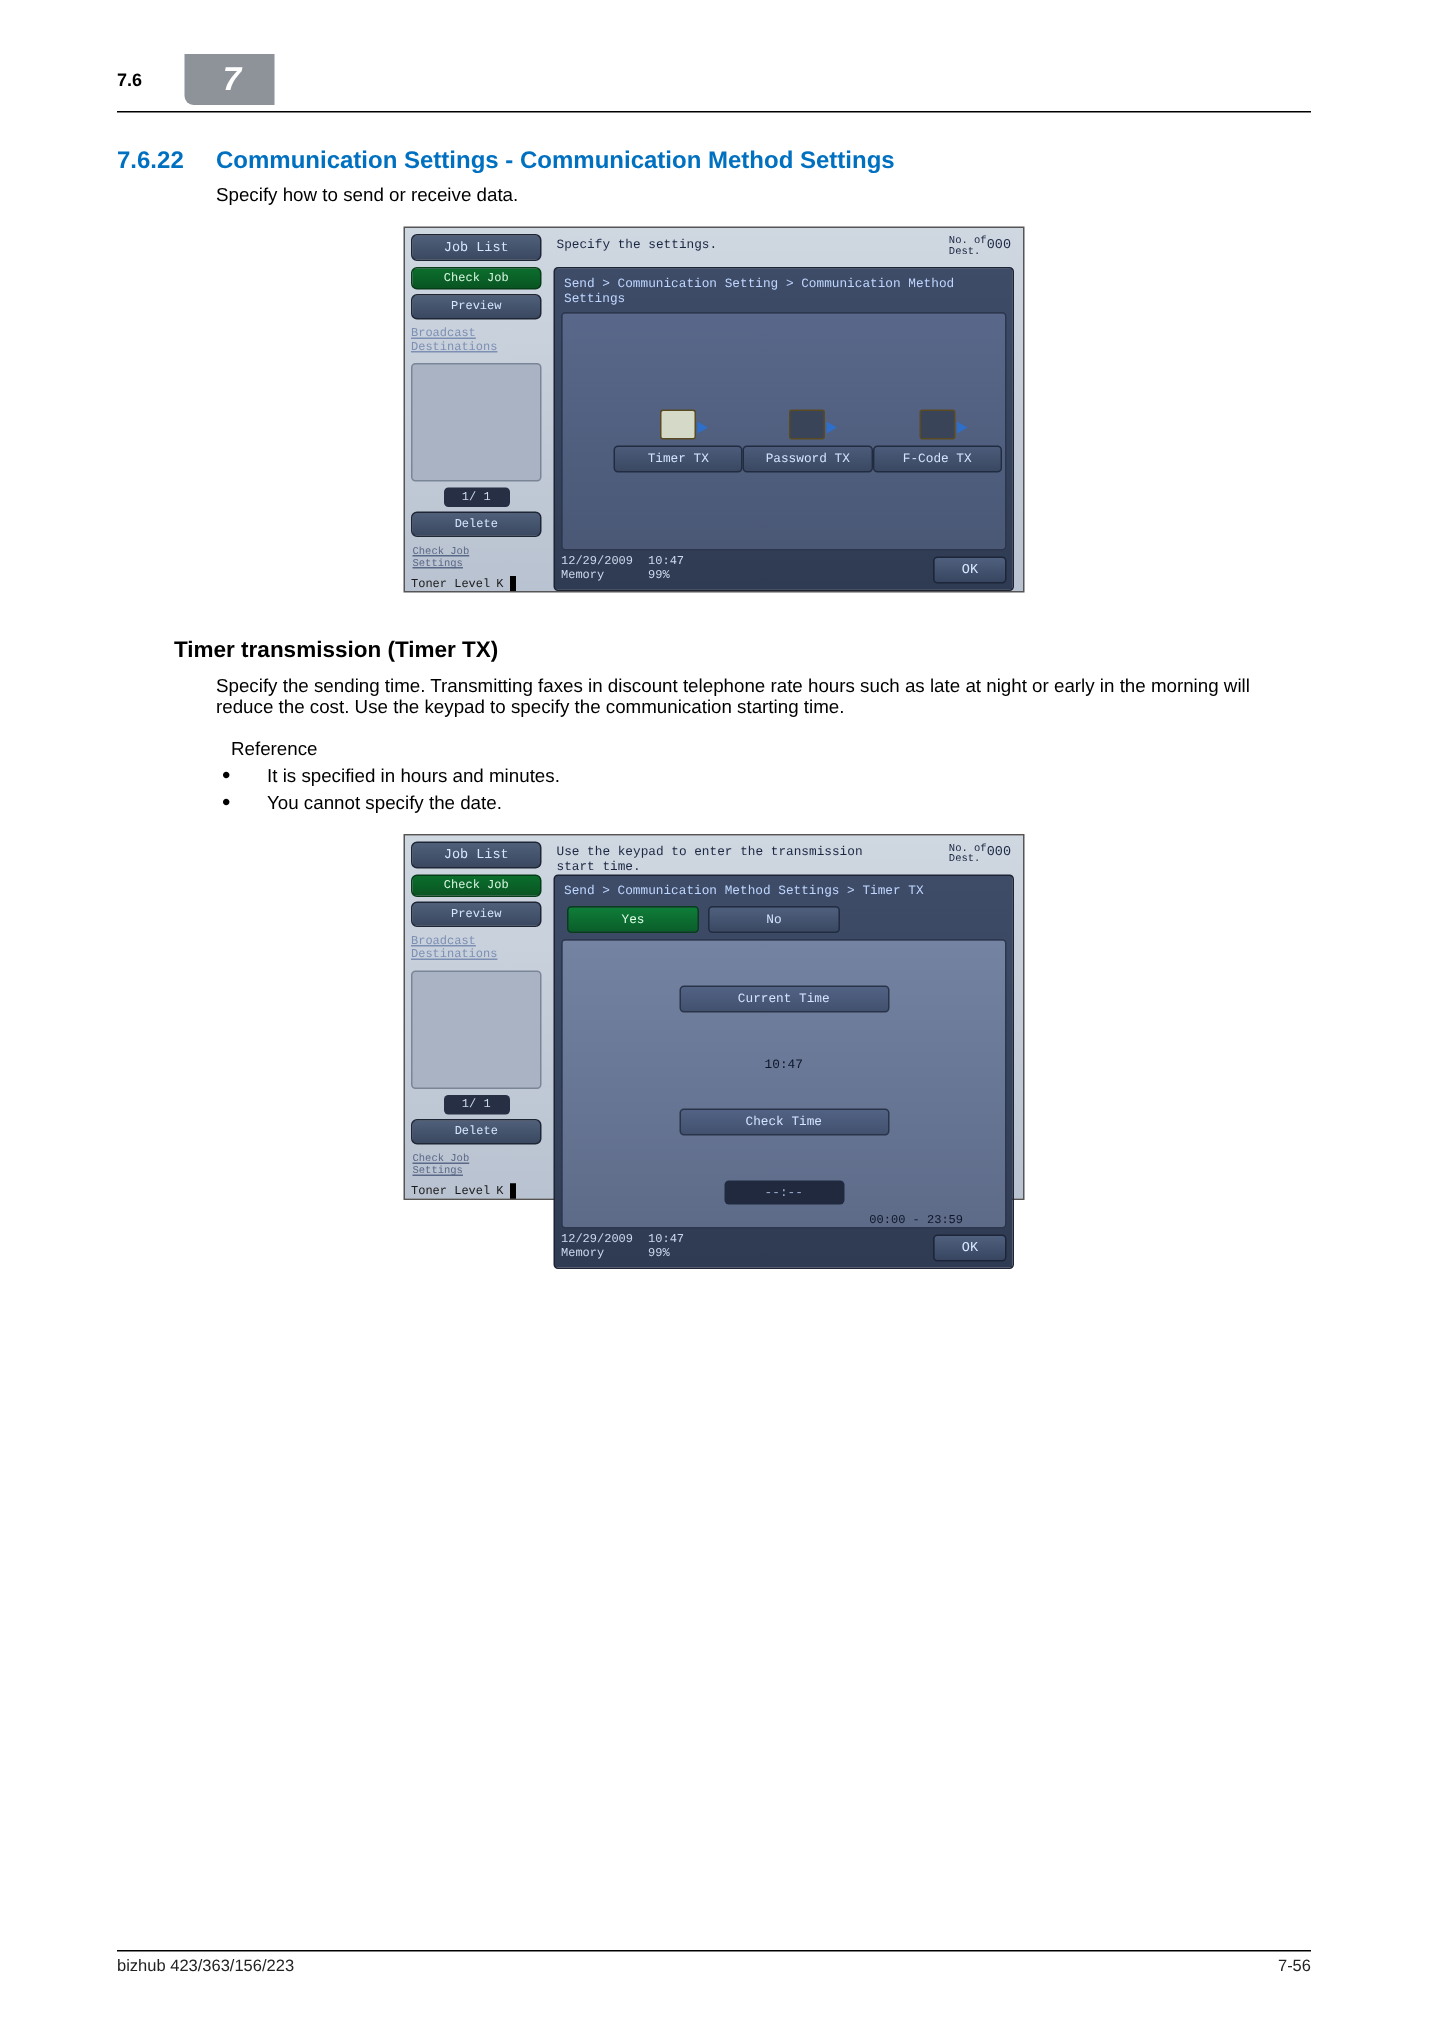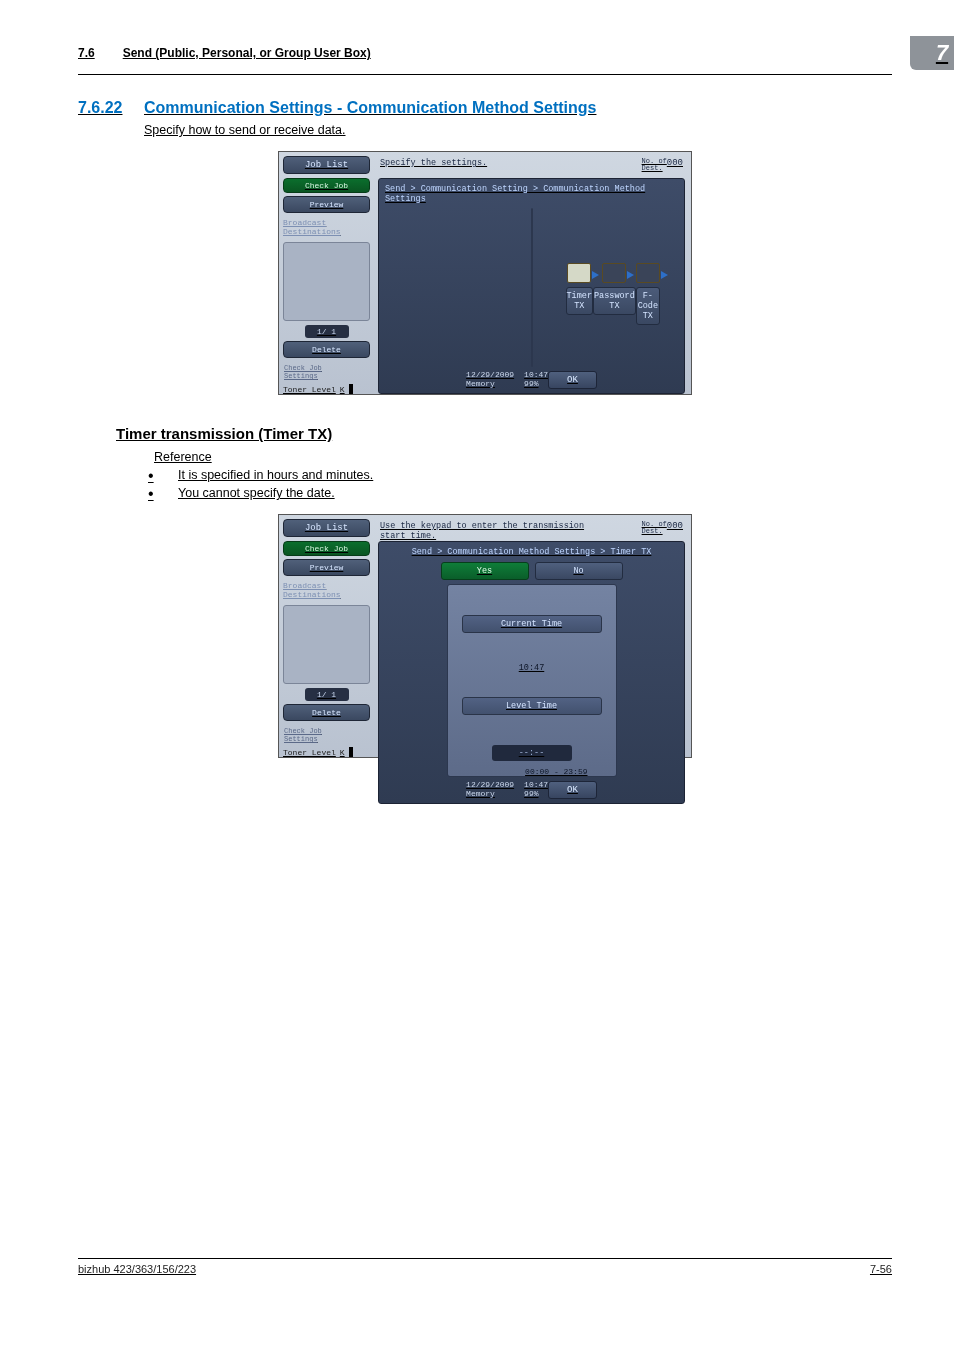--- a/index.html
+++ b/index.html
@@ -3,22 +3,21 @@
   <meta charset="utf-8">
   <style>
     * { margin: 0; padding: 0; box-sizing: border-box; }
     body {
       font-family: Arial, Helvetica, sans-serif;
       background: #fff;
       width: 954px;
       margin: 0 auto;
     }
     .page {
-      padding: 36px 62px 20px 78px;
-      text-decoration: underline;
+      padding: 36px 80px 20px 78px;
     }
     .header-line {
       display: flex;
       align-items: center;
       border-bottom: 1px solid #000;
       padding-bottom: 4px;
       margin-bottom: 24px;
     }
     .header-section-num {
       font-size: 12px;
@@ -199,21 +198,20 @@
     .ss-dest-count { font-size: 9px;}
     .ss-panel {
       flex: 1;
       background: linear-gradient(#3e4c68, #2f3b52);
       border: 1px solid #1c2334;
       border-radius: 3px;
       padding: 3px 4px 4px 4px;
       display: flex;
       flex-direction: column;
       color: #cde0ff;
-      align-items: center;
     }
     .ss-crumb {
       font-size: 8.5px;
       padding: 2px 2px 4px 2px;
       color: #bfd6ff;
     }
     .ss-content {
       flex: 1;
       background: linear-gradient(#59688a, #4a5876);
       border-radius: 3px;
@@ -342,21 +340,20 @@
       font-size: 11px;
       color: #222;
     }
   </style>
 </head>
 <body>
 
 <div class="page">
   <div class="header-line">
     <span class="header-section-num">7.6</span>
-    <span class="header-section-title">Send (Public, Personal, or Group User Box)</span>
     <span class="header-badge">7</span>
   </div>
 
   <div class="h2-row">
     <span class="h2-num">7.6.22</span>
     <span class="h2-title">Communication Settings - Communication Method Settings</span>
   </div>
   <p class="body-text">Specify how to send or receive data.</p>
 
   <div class="screenshot">
@@ -417,20 +414,21 @@
               </div>
             </div>
             <div class="ss-ok">OK</div>
           </div>
         </div>
       </div>
     </div>
   </div>
 
   <h3 class="h3-title">Timer transmission (Timer TX)</h3>
+  <p class="body-text">Specify the sending time. Transmitting faxes in discount telephone rate hours such as late at night or early in the morning will reduce the cost. Use the keypad to specify the communication starting time.</p>
   <p class="ref-label">Reference</p>
   <div class="bullet-list">
     <div class="bullet-row">
       <span class="bullet-dot">•</span>
       <span>It is specified in hours and minutes.</span>
     </div>
     <div class="bullet-row">
       <span class="bullet-dot">•</span>
       <span>You cannot specify the date.</span>
     </div>
@@ -471,21 +469,21 @@
             <div class="ss-tab yes">Yes</div>
             <div class="ss-tab no">No</div>
           </div>
           <div class="ss-content" style="background:linear-gradient(#7483a2,#5d6b89)">
             <div style="padding-top:20px">
               <div class="ss-field-row" style="justify-content:center">
                 <div class="ss-field-label">Current Time</div>
                 <div class="ss-field-val">10:47</div>
               </div>
               <div class="ss-field-row" style="justify-content:center;margin-top:24px">
-                <div class="ss-field-label">Level Time</div>
+                <div class="ss-field-label">Check Time</div>
                 <div class="ss-field-val entry">--:--</div>
               </div>
               <div class="ss-range">00:00  -  23:59</div>
             </div>
           </div>
           <div class="ss-footer">
             <div class="ss-foot-left">
               <div class="ss-foot-col">
                 <div>12/29/2009</div>
                 <div>Memory</div>

